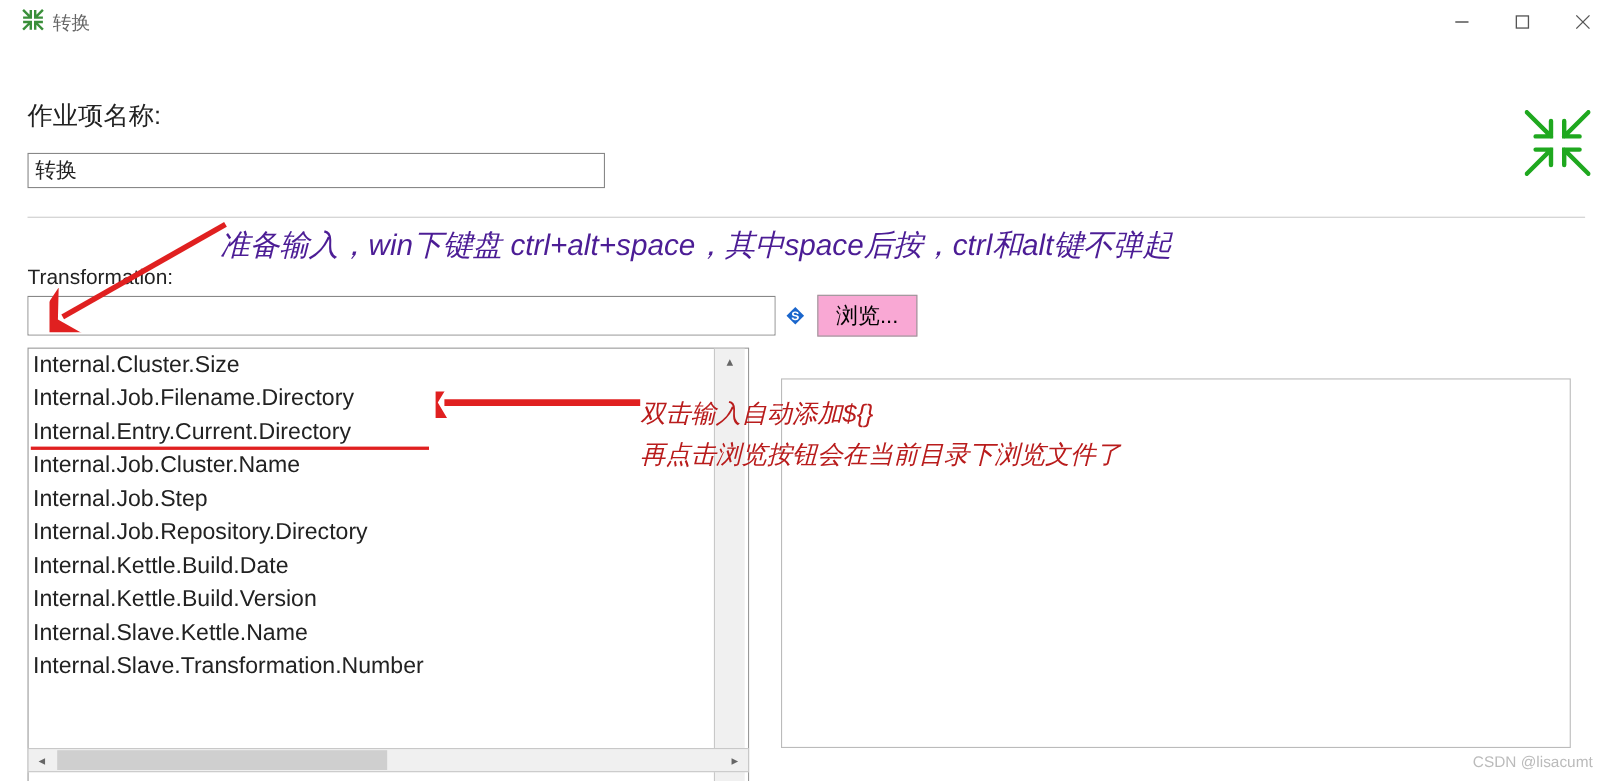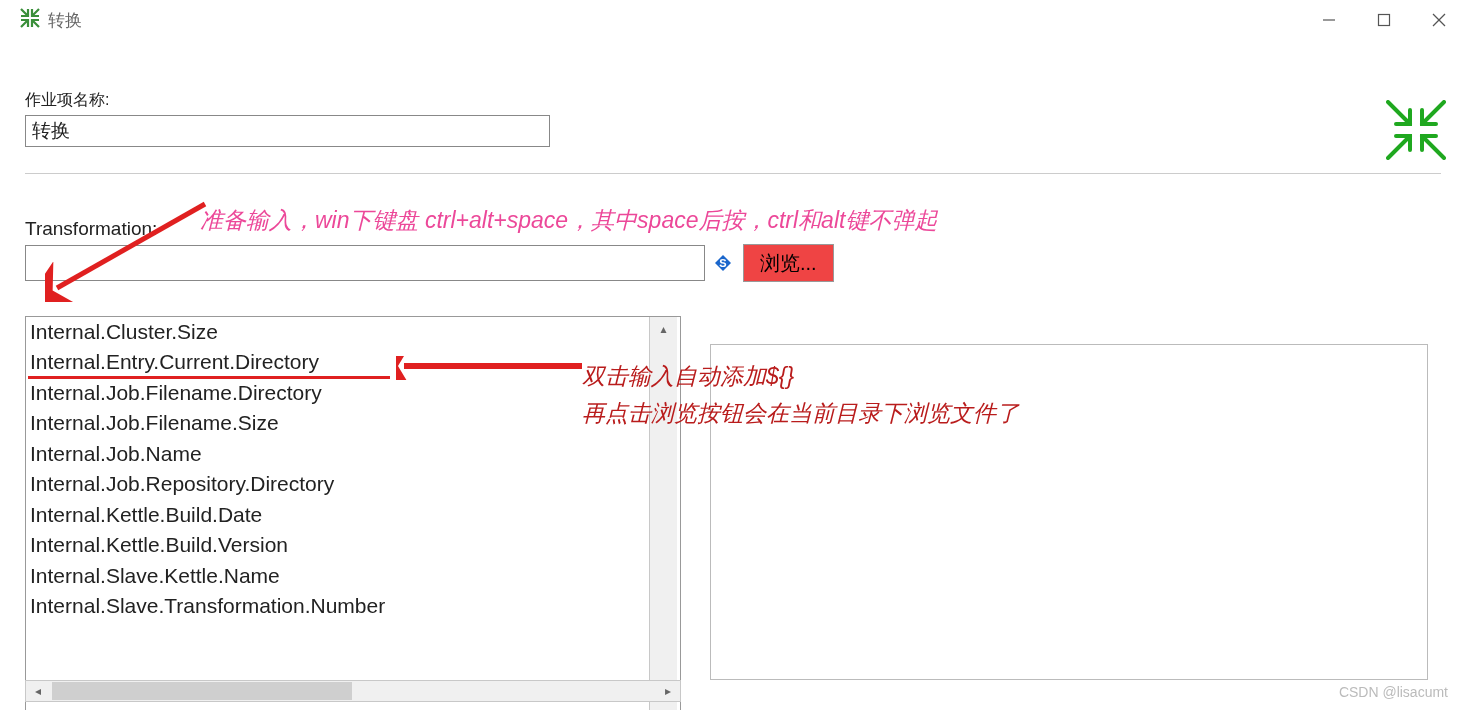--- a/index.html
+++ b/index.html
@@ -6,38 +6,38 @@
   body { margin: 0; width: 1466px; height: 710px; background: #fff; overflow: hidden; position: relative; }
 
   .title-bar { height: 40px; display: flex; align-items: center; padding-left: 20px; position: relative; }
   .title-bar .app-icon { color: #3a8f3a; font-weight: bold; font-size: 18px; margin-right: 8px; letter-spacing: -2px; }
   .title-bar .ttxt { color: #666; font-size: 17px; }
   .win-ctrls { position: absolute; right: 0; top: 0; height: 40px; display: flex; }
   .win-ctrls div { width: 55px; height: 40px; display: flex; align-items: center; justify-content: center; color: #555; }
   .win-ctrls svg { stroke: #555; fill: none; stroke-width: 1.2; }
 
   .form-area { padding: 10px 25px 0 25px; }
-  .field-label { font-size: 16px; color: #222; margin-top: 40px; margin-bottom: 4px; }
+  .field-label { font-size: 23px; color: #222; margin-top: 40px; margin-bottom: 18px; }
   .text-input { width: 525px; height: 32px; border: 1px solid #888; font-size: 19px; padding: 2px 6px; color: #222; background: #fff; }
 
   .hr { border: none; border-top: 1px solid #ccc; margin: 26px 0 0 0; }
 
   .collapse-icon { position: absolute; right: 20px; top: 100px; }
   .collapse-icon svg { stroke: #1fa81f; stroke-width: 4; fill: none; }
 
-  .annot-top { position: absolute; left: 200px; top: 205px; color: #ec4899; font-size: 23px; font-style: italic; font-weight: 500; white-space: nowrap; }
+  .annot-top { position: absolute; left: 200px; top: 205px; color: #4c1d95; font-size: 27px; font-style: italic; font-weight: 500; white-space: nowrap; }
   .arrow-top { position: absolute; left: 45px; top: 192px; pointer-events: none; }
 
   .tr-label { font-size: 19px; color: #222; margin-top: 44px; }
   .tr-row { display: flex; align-items: center; margin-top: 4px; }
   .tr-input-wrap { position: relative; width: 680px; height: 36px; border: 1px solid #888; display: flex; align-items: center; }
   .tr-input { border: none; width: 100%; height: 100%; font-size: 18px; padding: 2px 6px; outline: none; }
   .diamond-icon { margin-left: 8px; display: flex; align-items: center; }
   .diamond-icon svg { fill: #1a66cc; }
-  .browse-btn { margin-left: 10px; height: 38px; padding: 0 16px; font-size: 20px; border: 1px solid #999; background: #ef4444; }
+  .browse-btn { margin-left: 10px; height: 38px; padding: 0 16px; font-size: 20px; border: 1px solid #999; background: #f9a8d4; }
 
   .dropdown { position: absolute; left: 25px; top: 316px; width: 656px; height: 466px; border: 1px solid #999; background: #fff; display: flex; }
   .dd-list { width: 623px; overflow: hidden; font-size: 21px; color: #222; line-height: 1.45; padding: 0 4px; }
   .dd-item { white-space: nowrap; cursor: default; }
   .dd-item.underlined { color: #222; position: relative; }
   .dd-item.underlined::after { content: ""; position: absolute; left: -2px; bottom: -1px; width: 362px; height: 3px; background: #e02020; }
   .dd-scroll { width: 28px; border-left: 1px solid #c8c8c8; background: #f0f0f0; display: flex; flex-direction: column; align-items: center; }
   .dd-scroll .arr { height: 24px; width: 100%; display: flex; align-items: center; justify-content: center; color: #666; font-size: 12px; }
   .dd-scroll .track { flex: 1; }
 
@@ -127,24 +127,24 @@
       </marker>
     </defs>
   <line x1="160" y1="12" x2="12" y2="96" stroke="#e02020" stroke-width="5" marker-end="url(#ah1)"></line>
 </svg>
 
 <div class="right-panel"></div>
 
 <div class="dropdown">
   <div class="dd-list">
     <div class="dd-item">Internal.Cluster.Size</div>
+    <div class="dd-item">Internal.Job.Filename.Directory</div>
     <div class="dd-item underlined">Internal.Entry.Current.Directory</div>
-    <div class="dd-item">Internal.Job.Filename.Directory</div>
-    <div class="dd-item">Internal.Job.Filename.Size</div>
-    <div class="dd-item">Internal.Job.Name</div>
+    <div class="dd-item">Internal.Job.Cluster.Name</div>
+    <div class="dd-item">Internal.Job.Step</div>
     <div class="dd-item">Internal.Job.Repository.Directory</div>
     <div class="dd-item">Internal.Kettle.Build.Date</div>
     <div class="dd-item">Internal.Kettle.Build.Version</div>
     <div class="dd-item">Internal.Slave.Kettle.Name</div>
     <div class="dd-item">Internal.Slave.Transformation.Number</div>
   </div>
   <div class="dd-scroll">
     <div class="arr">▴</div>
     <div class="track"></div>
     <div class="arr">▾</div>

